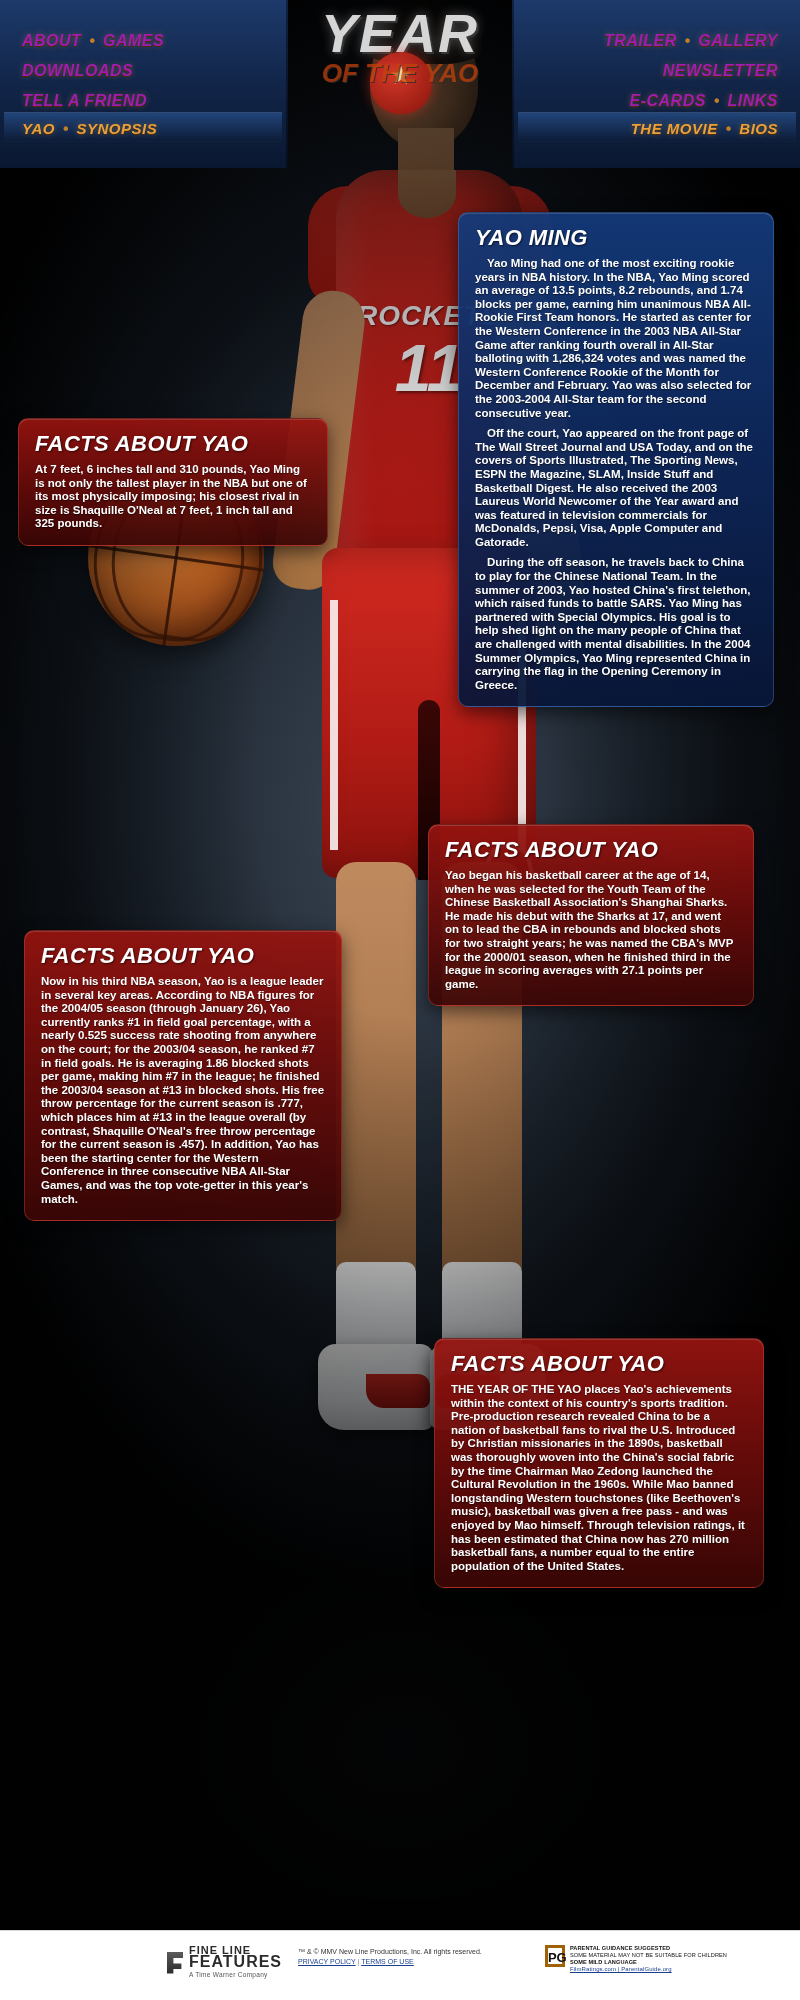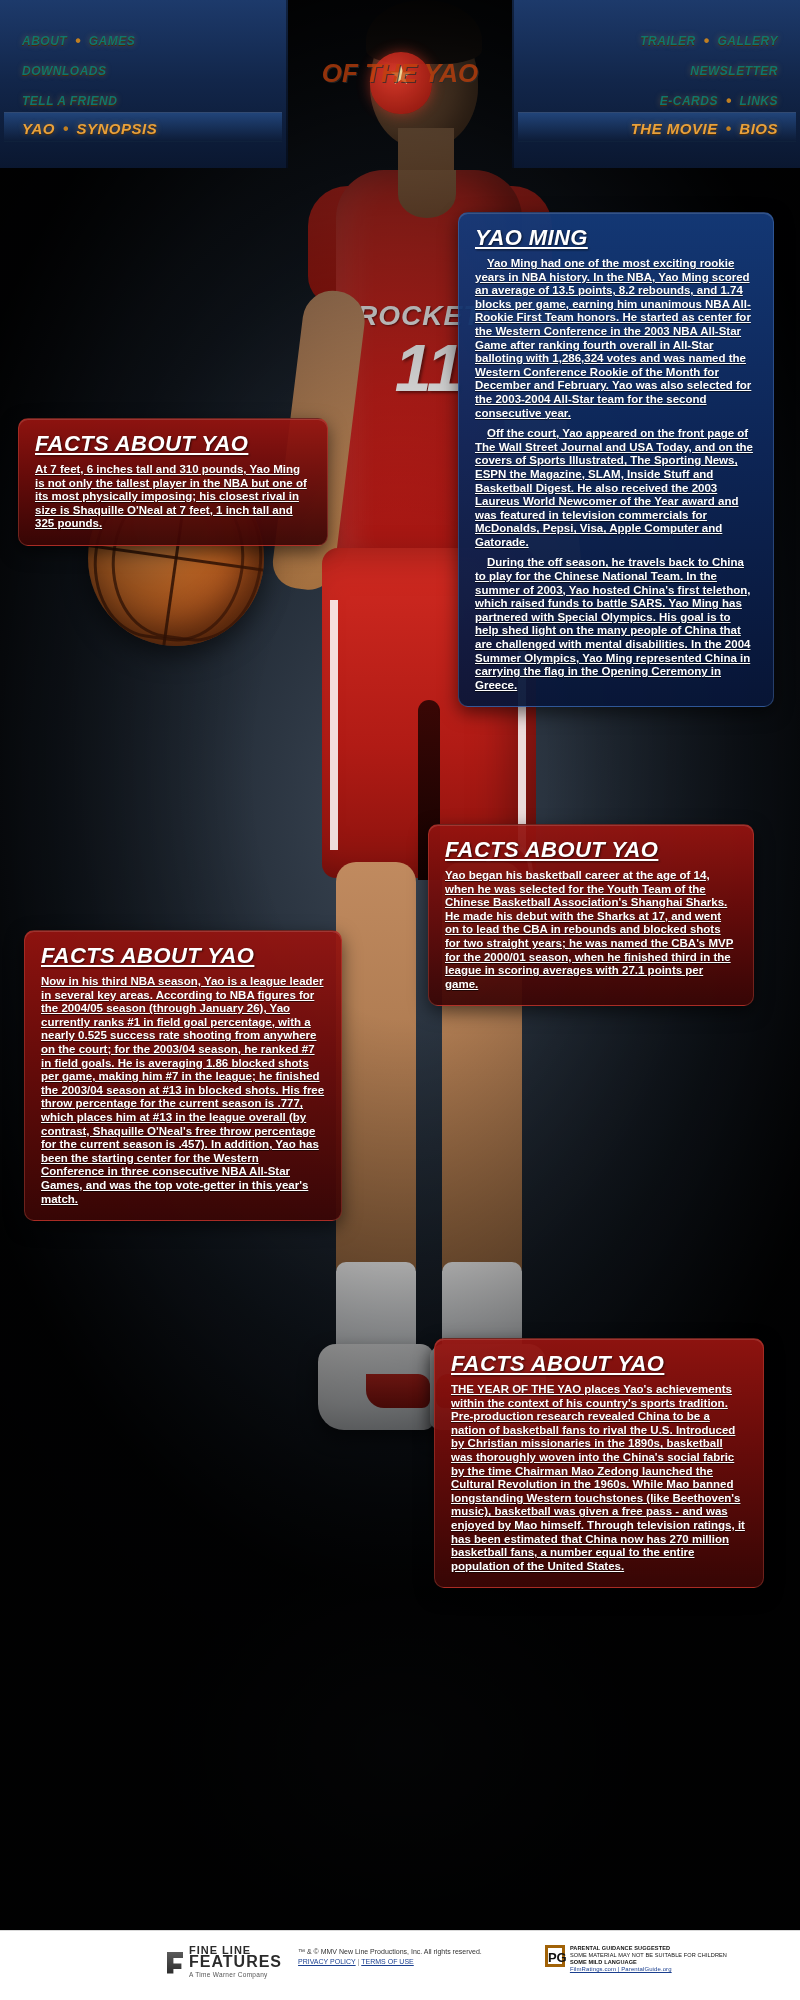--- a/index.html
+++ b/index.html
@@ -166,22 +166,22 @@
 
   .navrow {
     position:absolute; height:34px; line-height:34px;
     display:flex; align-items:center; gap:8px;
     white-space:nowrap;
   }
   .navrow.left { left:22px; justify-content:flex-start; }
   .navrow.right { right:22px; justify-content:flex-end; }
 
   .navitem {
-    font-weight:bold; font-style:italic; font-size:12px; letter-spacing:.5px;
-    color:#0f766e;
+    font-weight:bold; font-style:italic; font-size:16px; letter-spacing:.5px;
+    color:#a21caf;
     text-shadow: 0 1px 0 #4a2a06, 0 0 6px rgba(232,161,60,.35);
     cursor:pointer;
   }
   .navitem.small { font-size:15px; color:#e8a13c; }
   .navdot { color:#c07f22; font-size:16px; font-weight:bold; }
 
   .navband-bottom-l, .navband-bottom-r {
     position:absolute; top:112px; height:30px; width:278px;
     background: linear-gradient(180deg,#214479,#0d1c38);
     border-top:1px solid rgba(120,160,220,.35);
@@ -220,21 +220,20 @@
   }
 
   
   .panel {
     position:absolute;
     border-radius: 10px;
     padding: 12px 16px 14px 16px;
     color:#ffffff;
     box-shadow: 0 6px 18px rgba(0,0,0,.55), inset 0 1px 0 rgba(255,255,255,.14);
     z-index:15;
-    text-decoration:underline;
   }
   .panel h2 {
     margin:0 0 6px 0;
     font-size: 22px;
     font-style: italic;
     font-weight: bold;
     letter-spacing: .4px;
     color:#ffffff;
     text-shadow: 1px 1px 2px rgba(0,0,0,.6);
   }
@@ -382,20 +381,21 @@
       <span class="navdot">•</span>
       <span class="navitem">LINKS</span>
     </div>
     <div class="navrow right" style="top:112px;">
       <span class="navitem small">THE MOVIE</span>
       <span class="navdot">•</span>
       <span class="navitem small">BIOS</span>
     </div>
 
     <div class="logo-wrap">
+      <div class="logo-year">YEAR</div>
       <div class="logo-emblem"></div>
       <div class="logo-sub">OF THE YAO</div>
     </div>
   </div>
 
   <div class="panel blue" id="panel-yao-ming">
     <h2>YAO MING</h2>
     <p class="indent">Yao Ming had one of the most exciting rookie years in NBA history. In the NBA, Yao Ming scored an average of 13.5 points, 8.2 rebounds, and 1.74 blocks per game, earning him unanimous NBA All-Rookie First Team honors. He started as center for the Western Conference in the 2003 NBA All-Star Game after ranking fourth overall in All-Star balloting with 1,286,324 votes and was named the Western Conference Rookie of the Month for December and February. Yao was also selected for the 2003-2004 All-Star team for the second consecutive year.</p>
     <p class="indent">Off the court, Yao appeared on the front page of The Wall Street Journal and USA Today, and on the covers of Sports Illustrated, The Sporting News, ESPN the Magazine, SLAM, Inside Stuff and Basketball Digest. He also received the 2003 Laureus World Newcomer of the Year award and was featured in television commercials for McDonalds, Pepsi, Visa, Apple Computer and Gatorade.</p>
     <p class="indent">During the off season, he travels back to China to play for the Chinese National Team. In the summer of 2003, Yao hosted China's first telethon, which raised funds to battle SARS. Yao Ming has partnered with Special Olympics. His goal is to help shed light on the many people of China that are challenged with mental disabilities. In the 2004 Summer Olympics, Yao Ming represented China in carrying the flag in the Opening Ceremony in Greece.</p>

